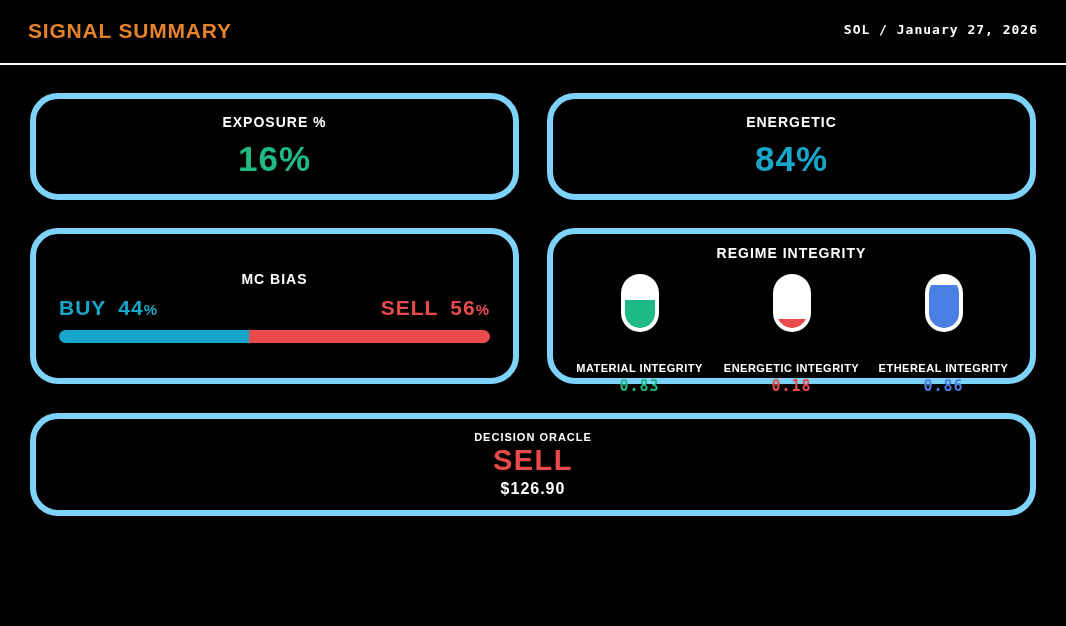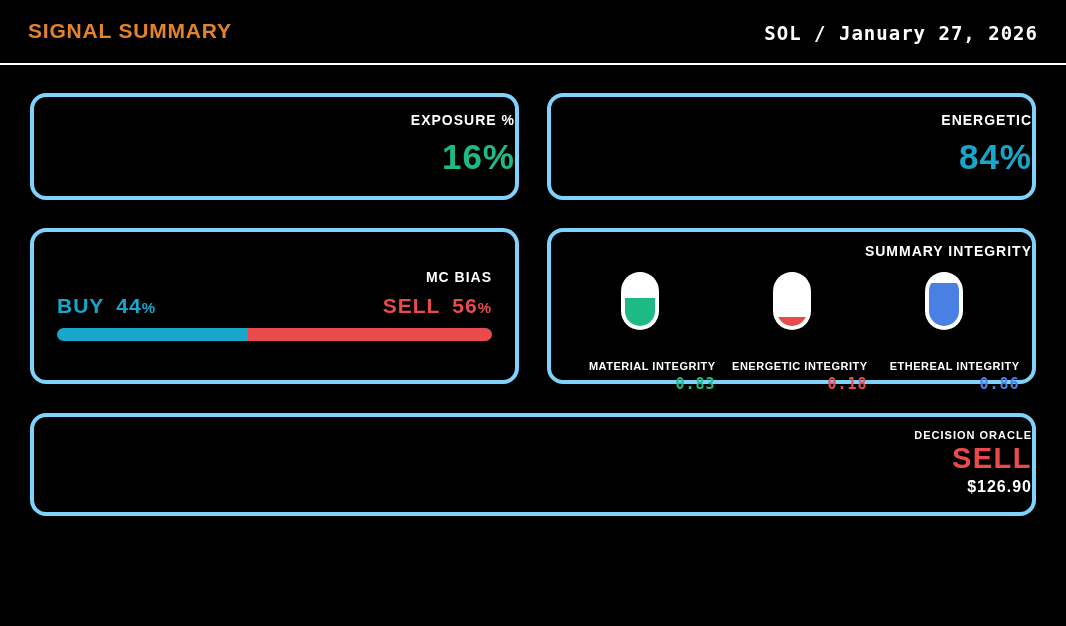--- a/index.html
+++ b/index.html
@@ -20,38 +20,38 @@
     font-size: 21px;
     font-weight: 900;
     letter-spacing: 0.8px;
     color: #e5832b;
   }
   .header-context {
     position: absolute;
     right: 28px; top: 22px;
     font-family: "DejaVu Sans Mono", monospace;
     font-weight: bold;
-    font-size: 19px;
+    font-size: 13px;
     letter-spacing: 1px;
     color: #ffffff;
   }
   .header-divider {
     position: absolute;
     left: 0; top: 63px;
     width: 100%; height: 2px;
     background: #ffffff;
   }
 
   
   .card {
     position: absolute;
     background: #000;
-    border: 4px solid #7dd3fc;
-    border-radius: 16px;
-    text-align: right;
+    border: 6px solid #7dd3fc;
+    border-radius: 28px;
+    text-align: center;
   }
   .card-exposure   { left: 30px;  top: 93px;  width: 489px;  height: 107px; padding-top: 15px; }
   .card-conviction { left: 547px; top: 93px;  width: 489px;  height: 107px; padding-top: 15px; }
   .card-mcbias     { left: 30px;  top: 228px; width: 489px;  height: 156px; padding: 37px 23px 0 23px; }
   .card-regime     { left: 547px; top: 228px; width: 489px;  height: 156px; padding-top: 11px; }
   .card-oracle     { left: 30px;  top: 413px; width: 1006px; height: 103px; padding-top: 12px; }
 
   .card-title {
     font-size: 14px;
     font-weight: 900;
@@ -178,21 +178,21 @@
       <div class="bias-side buy"><span>BUY</span><span class="gap"></span><span>44</span><span class="pct-sign">%</span></div>
       <div class="bias-side sell"><span>SELL</span><span class="gap"></span><span>56</span><span class="pct-sign">%</span></div>
     </div>
     <div class="bias-bar">
       <div class="seg-buy" style="width: 44%;"></div>
       <div class="seg-sell"></div>
     </div>
   </section>
 
   <section class="card card-regime">
-    <div class="card-title">SUMMARY INTEGRITY</div>
+    <div class="card-title">REGIME INTEGRITY</div>
     <div class="gauge-row">
 
       <div class="gauge">
         <div class="pill">
           <div class="pill-inner">
               <div class="pill-fill" style="height: 57%; background: rgb(29, 186, 133);"></div>
             </div>
         </div>
         <div class="gauge-label">MATERIAL INTEGRITY</div>
         <div class="gauge-value" style="color: rgb(29, 186, 133);">0.83</div>

